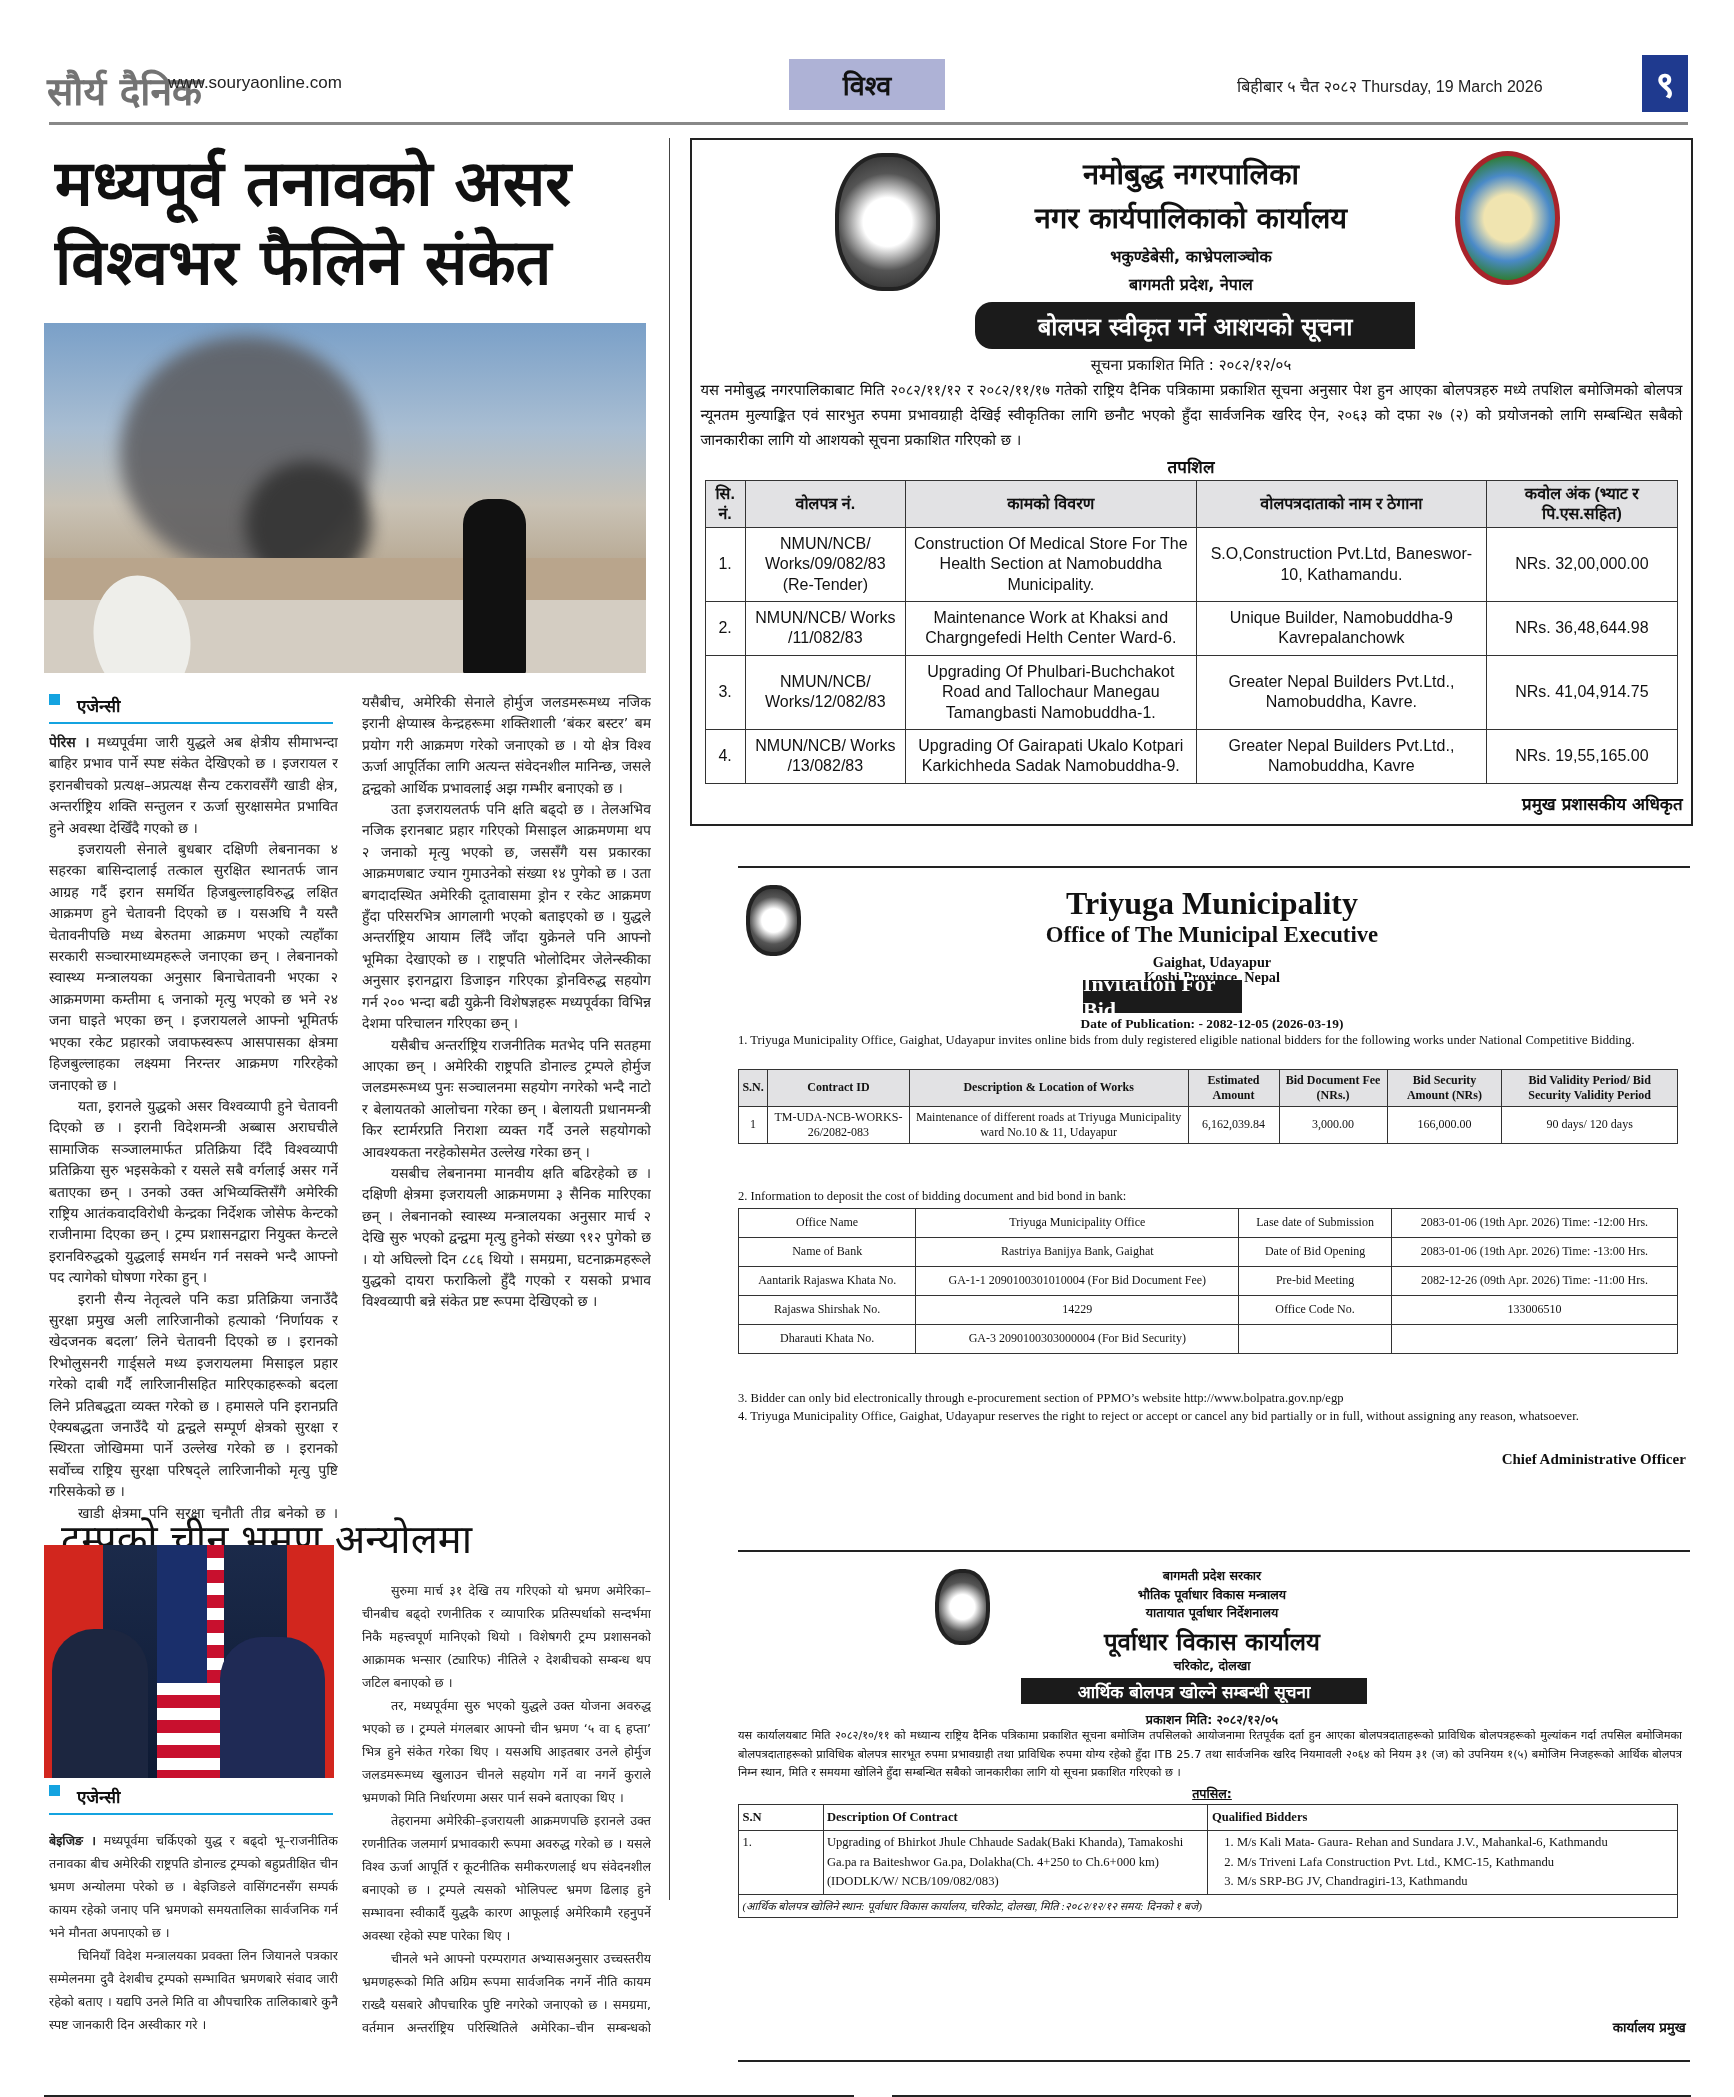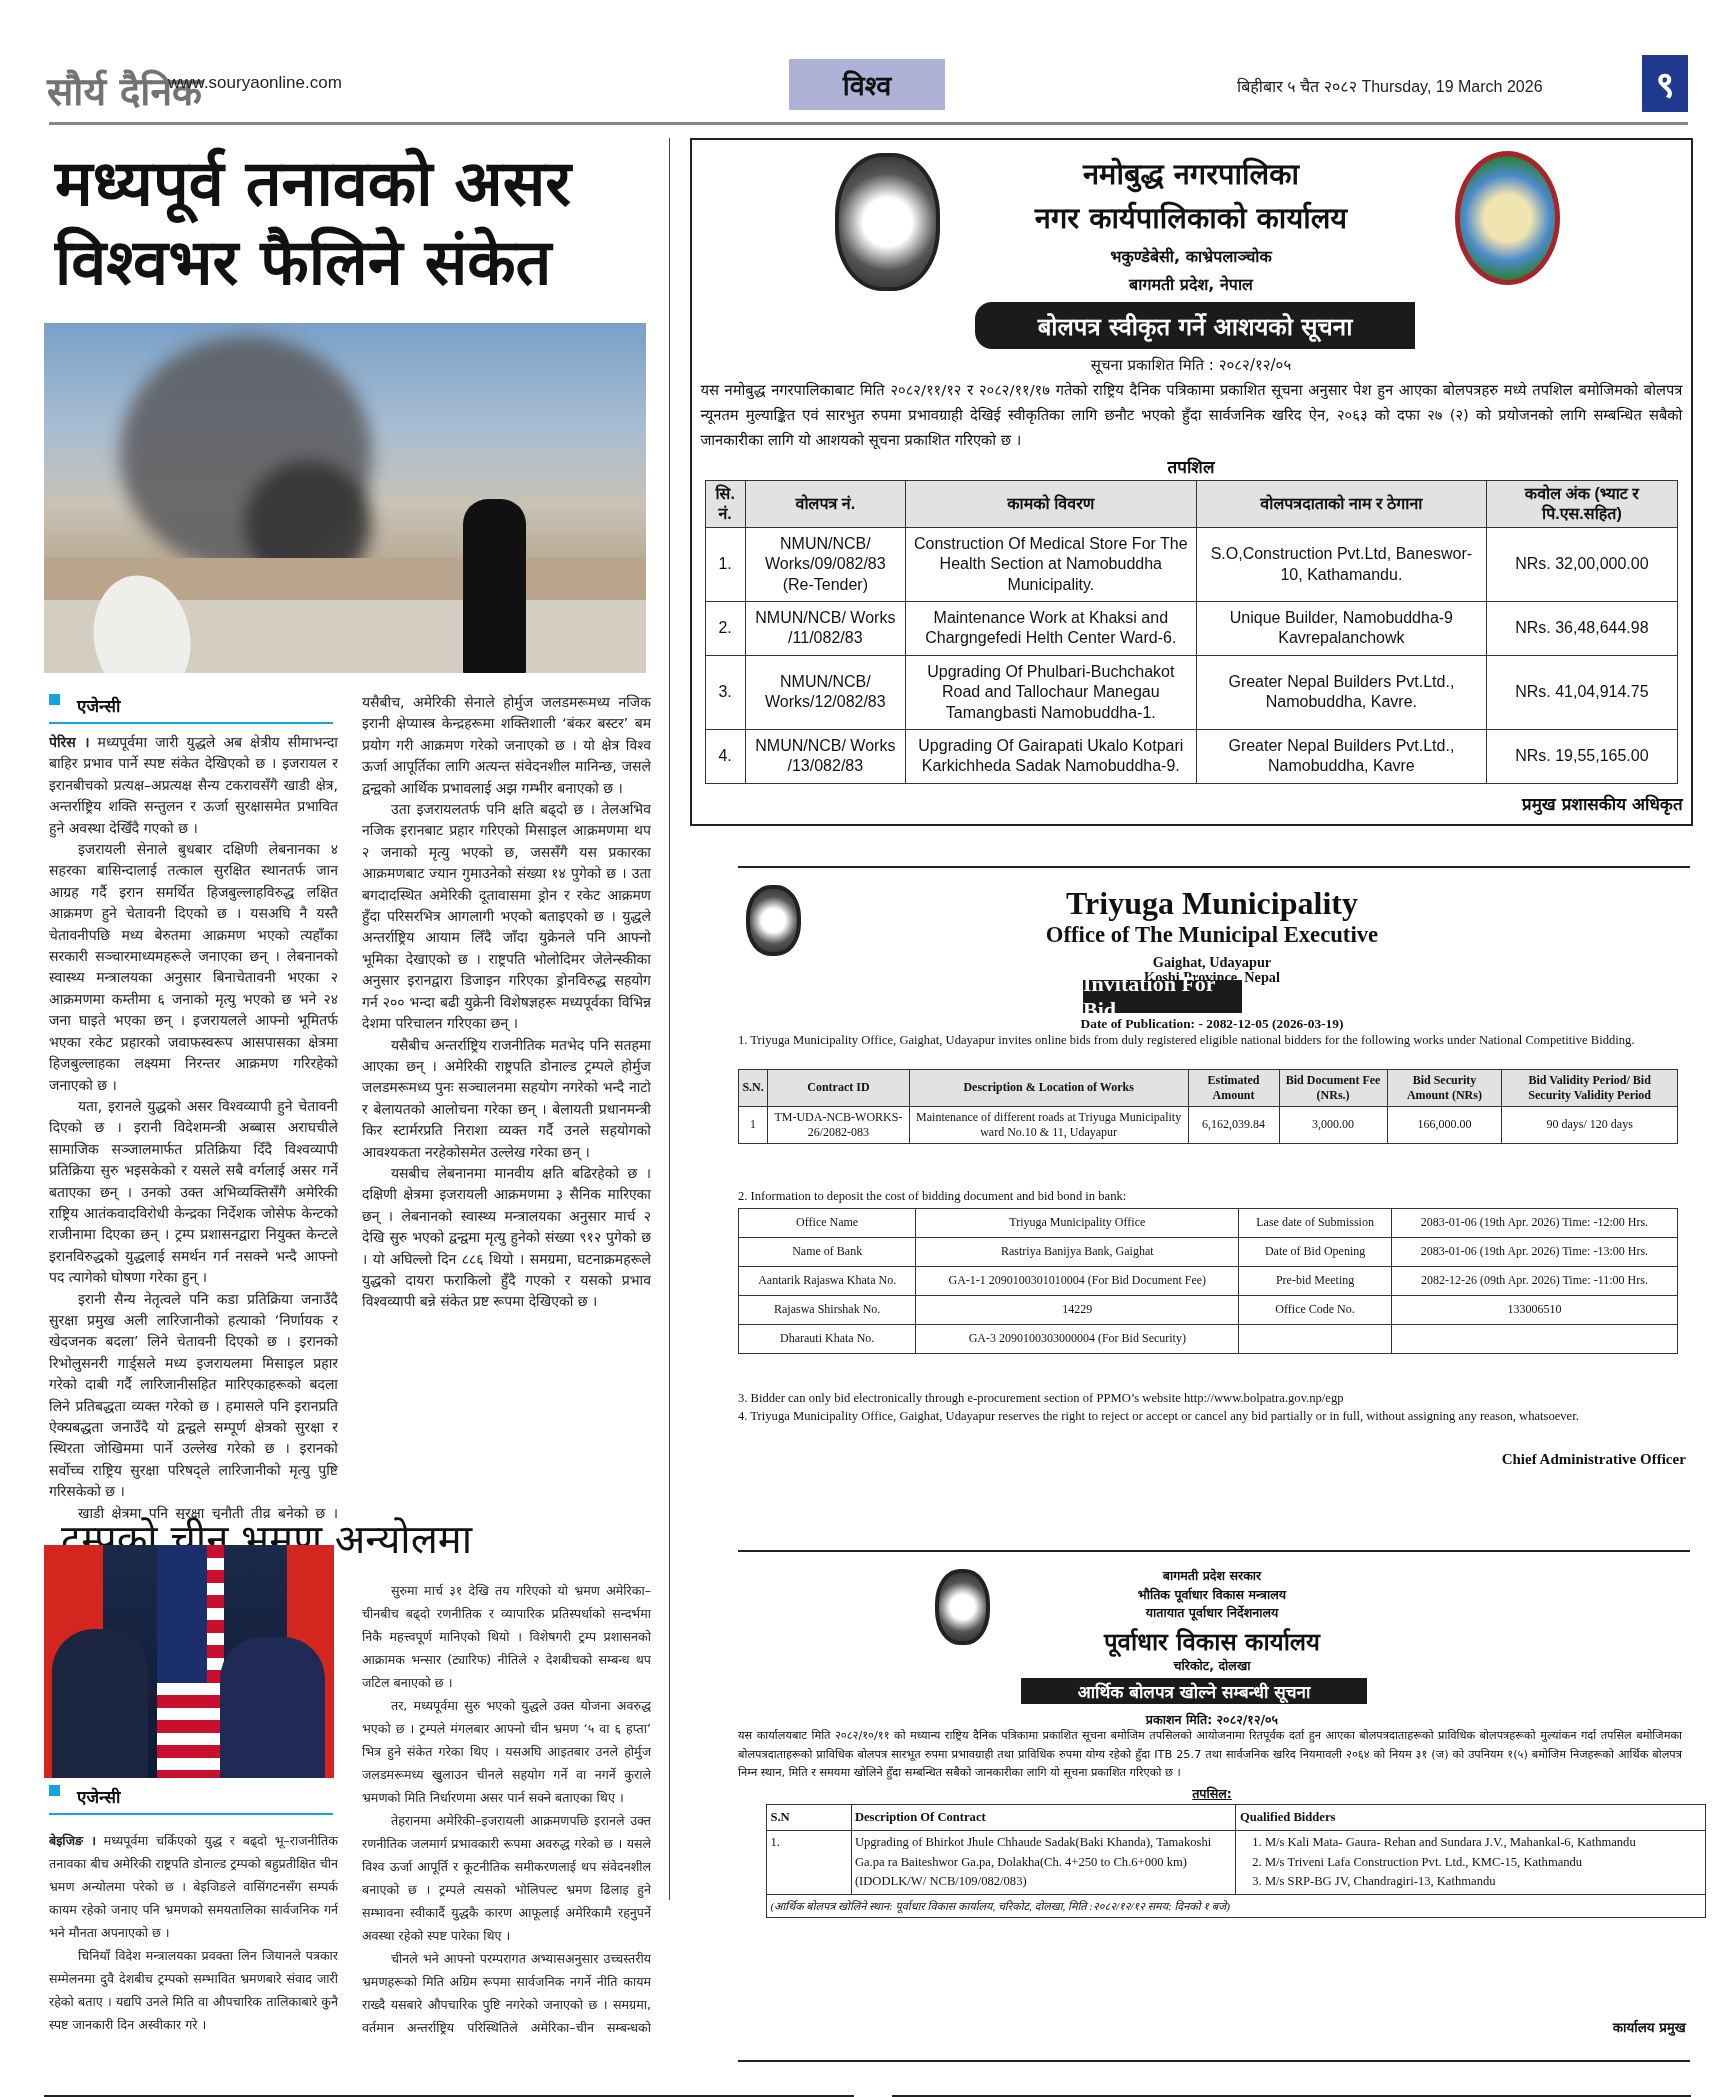--- a/index.html
+++ b/index.html
@@ -241,21 +241,21 @@
   <div class="abs" style="left:0;top:14.7px;width:948px;text-align:center;font-size:12.6px;font-weight:bold;">बागमती प्रदेश सरकार</div>
   <div class="abs" style="left:0;top:34px;width:948px;text-align:center;font-size:12.6px;font-weight:bold;">भौतिक पूर्वाधार विकास मन्त्रालय</div>
   <div class="abs" style="left:0;top:52px;width:948px;text-align:center;font-size:12.6px;font-weight:bold;">यातायात पूर्वाधार निर्देशनालय</div>
   <div class="abs" style="left:0;top:72px;width:948px;text-align:center;font-size:24px;font-weight:bold;">पूर्वाधार विकास कार्यालय</div>
   <div class="abs" style="left:0;top:105px;width:948px;text-align:center;font-size:12.6px;font-weight:bold;">चरिकोट, दोलखा</div>
   <div class="abs blackbar" style="left:283px;top:126px;width:346px;height:26px;font-size:17px;">आर्थिक बोलपत्र खोल्ने सम्बन्धी सूचना</div>
   <div class="abs" style="left:0;top:159px;width:948px;text-align:center;font-size:12.6px;font-weight:bold;">प्रकाशन मिति: २०८२/१२/०५</div>
   <div class="abs" style="left:0;top:175px;width:944px;font-size:11.3px;line-height:18.5px;text-align:justify;">यस कार्यालयबाट मिति २०८२/१०/११ को मध्यान्य राष्ट्रिय दैनिक पत्रिकामा प्रकाशित सूचना बमोजिम तपसिलको आयोजनामा रितपूर्वक दर्ता हुन आएका बोलपत्रदाताहरूको प्राविधिक बोलपत्रहरूको मुल्यांकन गर्दा तपसिल बमोजिमका बोलपत्रदाताहरूको प्राविधिक बोलपत्र सारभूत रुपमा प्रभावग्राही तथा प्राविधिक रुपमा योग्य रहेको हुँदा ITB 25.7 तथा सार्वजनिक खरिद नियमावली २०६४ को नियम ३१ (ज) को उपनियम १(५) बमोजिम निजहरूको आर्थिक बोलपत्र निम्न स्थान, मिति र समयमा खोलिने हुँदा सम्बन्धित सबैको जानकारीका लागि यो सूचना प्रकाशित गरिएको छ ।</div>
   <div class="abs" style="left:0;top:233px;width:948px;text-align:center;font-size:12.6px;font-weight:bold;text-decoration:underline;">तपसिल:</div>
   <div class="abs serif" style="left:0;top:252px;width:940px;">
-    <table style="font-size:12.6px;line-height:1.55;margin-left:28px;">
+    <table style="font-size:12.6px;line-height:1.55;">
       <thead>
           <tr>
         <th style="width:9%;background:#fff;text-align:left">S.N</th>
         <th style="width:41%;background:#fff;text-align:left">Description Of Contract</th>
         <th style="width:50%;background:#fff;text-align:left">Qualified Bidders</th>
       </tr>
         </thead>
       <tbody>
         <tr>
           <td style="text-align:left;vertical-align:top">1.</td>

